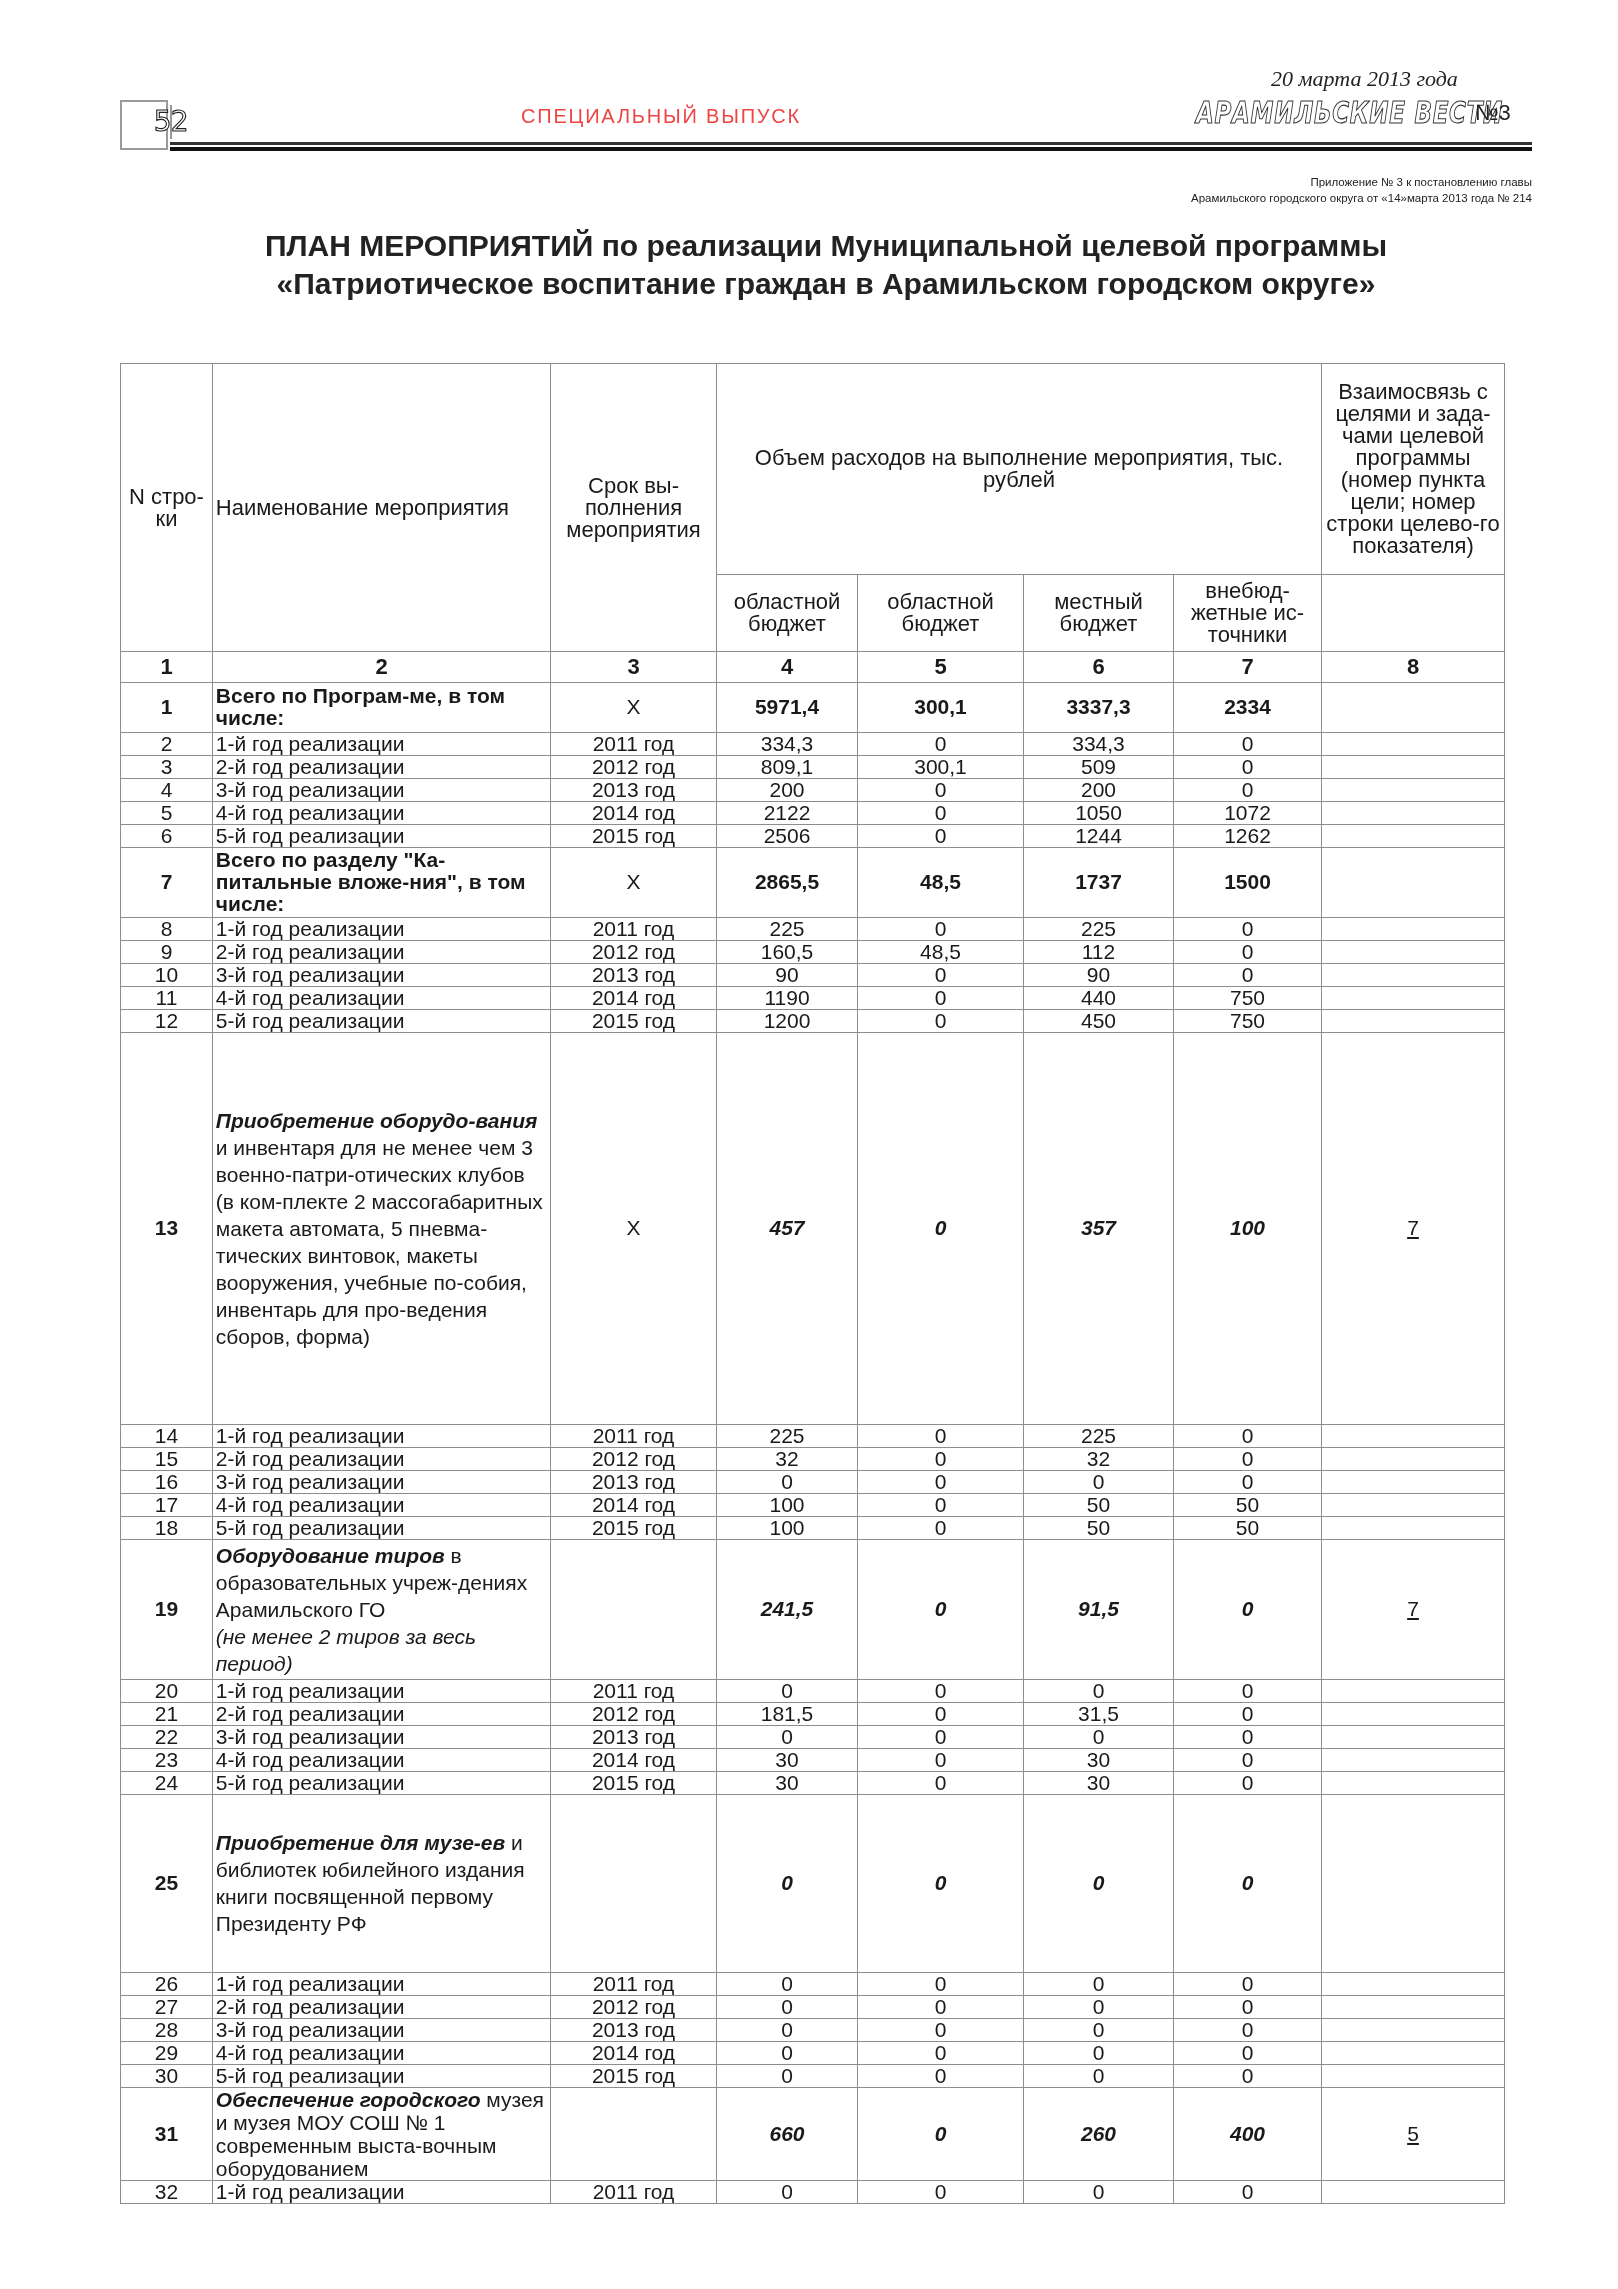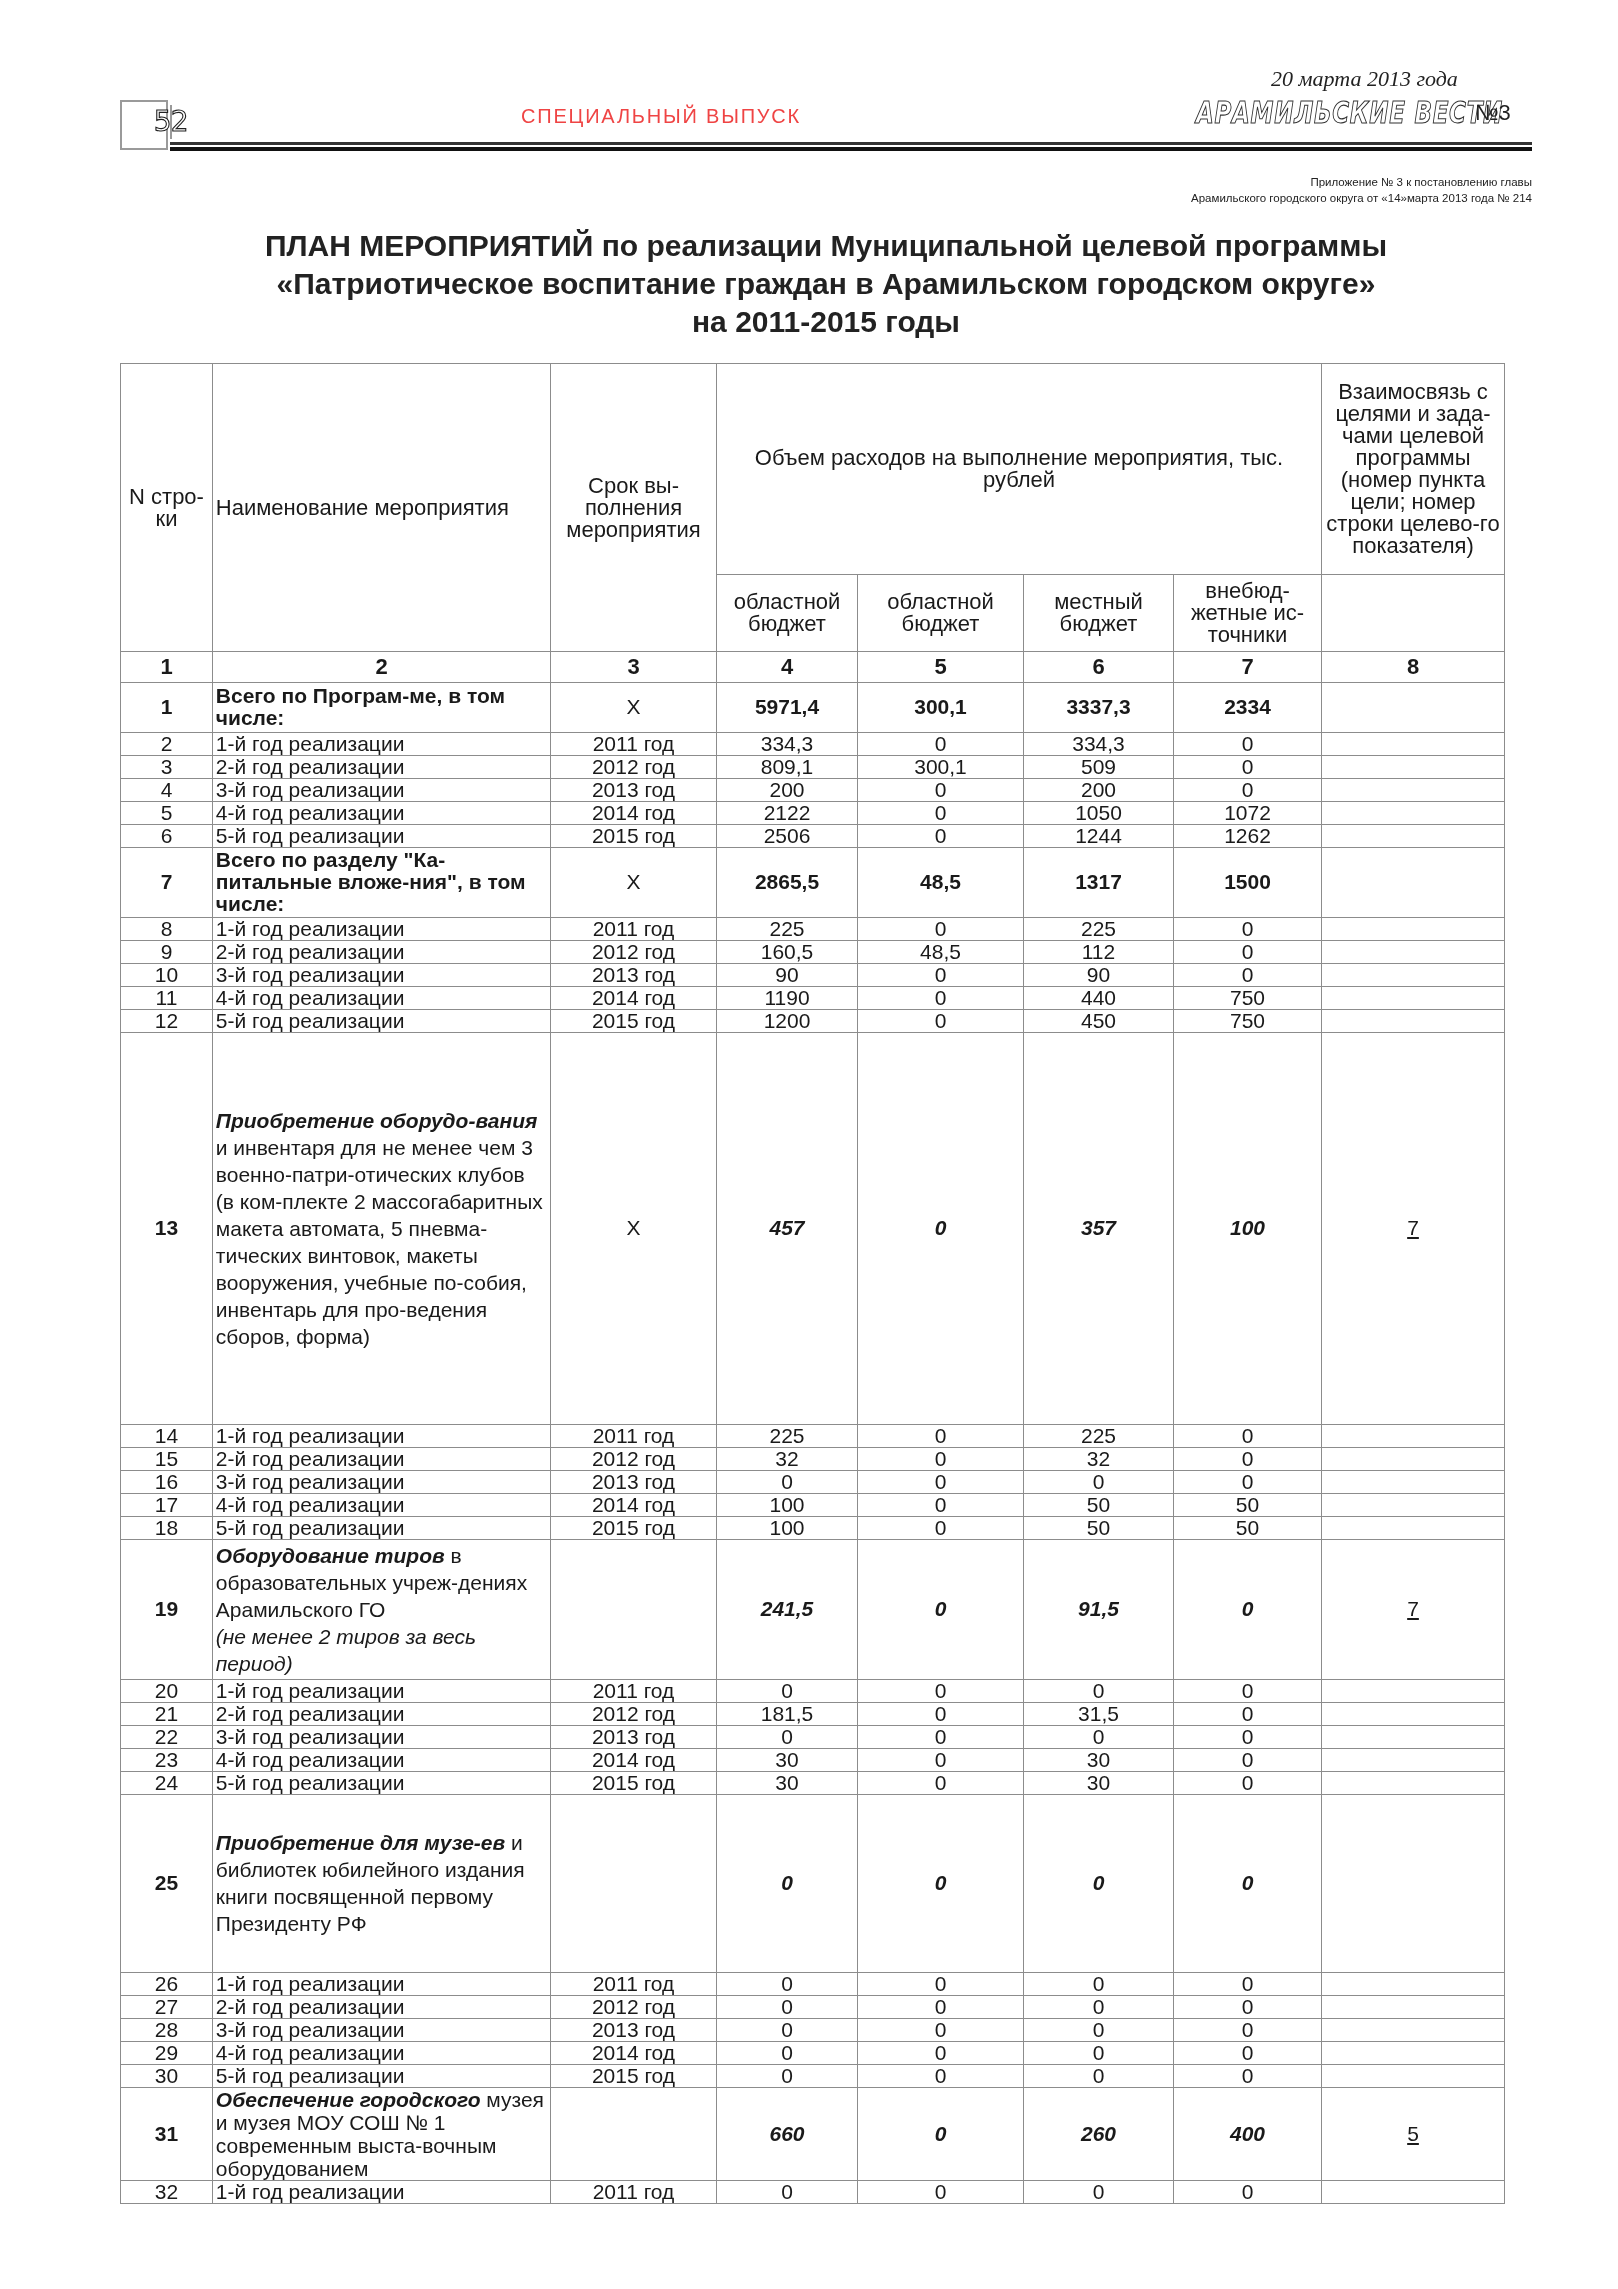--- a/index.html
+++ b/index.html
@@ -62,21 +62,20 @@
 <div class="rule2"></div>
 
 <div class="appendix">
   <div>Приложение № 3 к постановлению главы</div>
   <div>Арамильского городского округа от «14»марта 2013 года № 214</div>
 </div>
 
 <div class="title">
   <div>ПЛАН МЕРОПРИЯТИЙ по реализации Муниципальной целевой программы</div>
   <div>«Патриотическое воспитание граждан  в Арамильском  городском округе»</div>
-  <div>на 2011-2015 годы</div>
 </div>
 
 <table class="plan">
   <colgroup>
     <col style="width:92px">
       <col style="width:338px">
       <col style="width:166px">
     <col style="width:141px">
       <col style="width:166px">
       <col style="width:150px">
@@ -169,21 +168,21 @@
         <td>1262</td>
         <td></td>
       </tr>
 
     <tr class="total" style="height:70px">
       <td>7</td>
       <td class="name">Всего по разделу "Ка-питальные вложе-ния", в том числе:</td>
       <td style="font-weight:normal">X</td>
       <td>2865,5</td>
       <td>48,5</td>
-      <td>1317</td>
+      <td>1737</td>
       <td>1500</td>
       <td></td>
     </tr>
     <tr class="sub">
         <td>8</td>
         <td class="name">1-й год реализации</td>
         <td>2011 год</td>
         <td>225</td>
         <td>0</td>
         <td>225</td>

